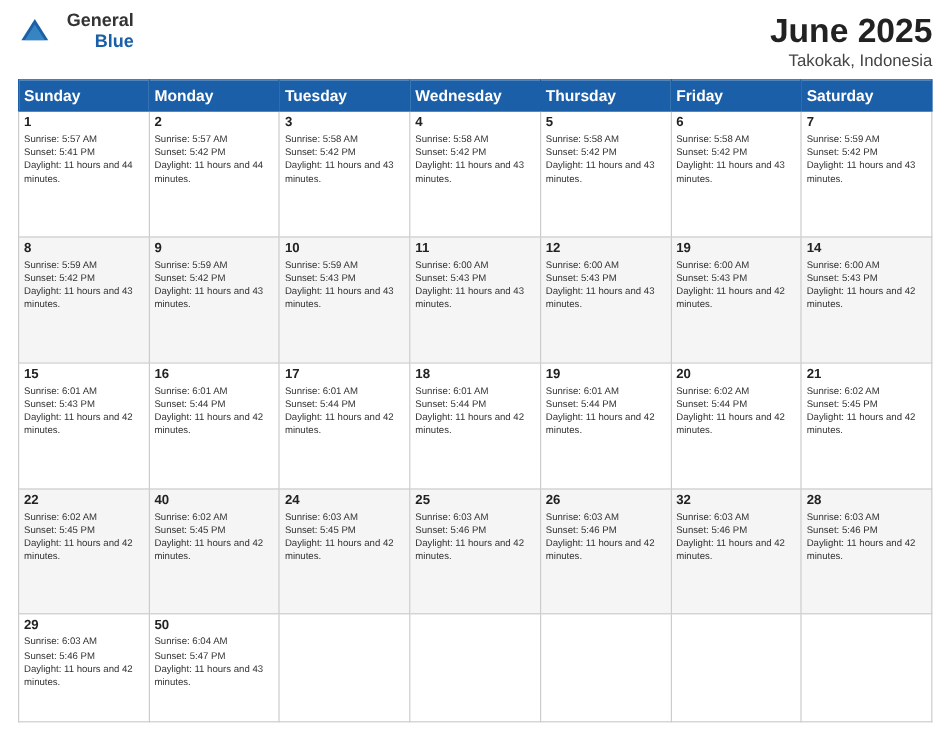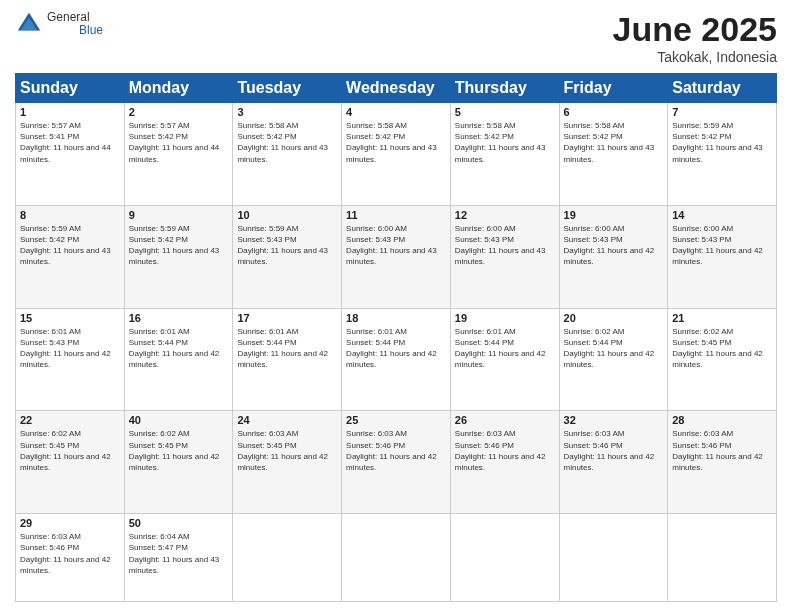--- a/index.html
+++ b/index.html
@@ -24,53 +24,54 @@
       margin-bottom: 8px;
     }
     .logo {
       display: flex;
       align-items: center;
       gap: 4px;
     }
     .logo-text {
       display: flex;
       flex-direction: column;
-      font-size: 12px;
-      font-weight: normal;
+      font-size: 15px;
+      font-weight: bold;
       line-height: 1.1;
+      align-items: flex-end;
     }
     .logo-general { color: #333; }
     .logo-blue { color: #1a5fa8; margin-left: 32px; }
     .logo-icon {
       width: 28px;
       height: 28px;
     }
     .title-block {
       text-align: right;
     }
     .month-title {
-      font-size: 34px;
+      font-size: 28px;
       font-weight: bold;
       color: #222;
     }
     .location {
       font-size: 14px;
       color: #444;
     }
     .calendar {
       flex: 1;
       border: 1px solid #ccc;
       border-collapse: collapse;
       width: 100%;
       table-layout: fixed;
     }
     .calendar th {
       background: #1a5fa8;
       color: #fff;
-      font-size: 16px;
+      font-size: 13px;
       font-weight: bold;
       padding: 5px 4px;
       text-align: left;
       border: 1px solid #1a5fa8;
     }
     .calendar td {
       border: 1px solid #ccc;
       vertical-align: top;
       padding: 3px 4px;
       font-size: 8.5px;

